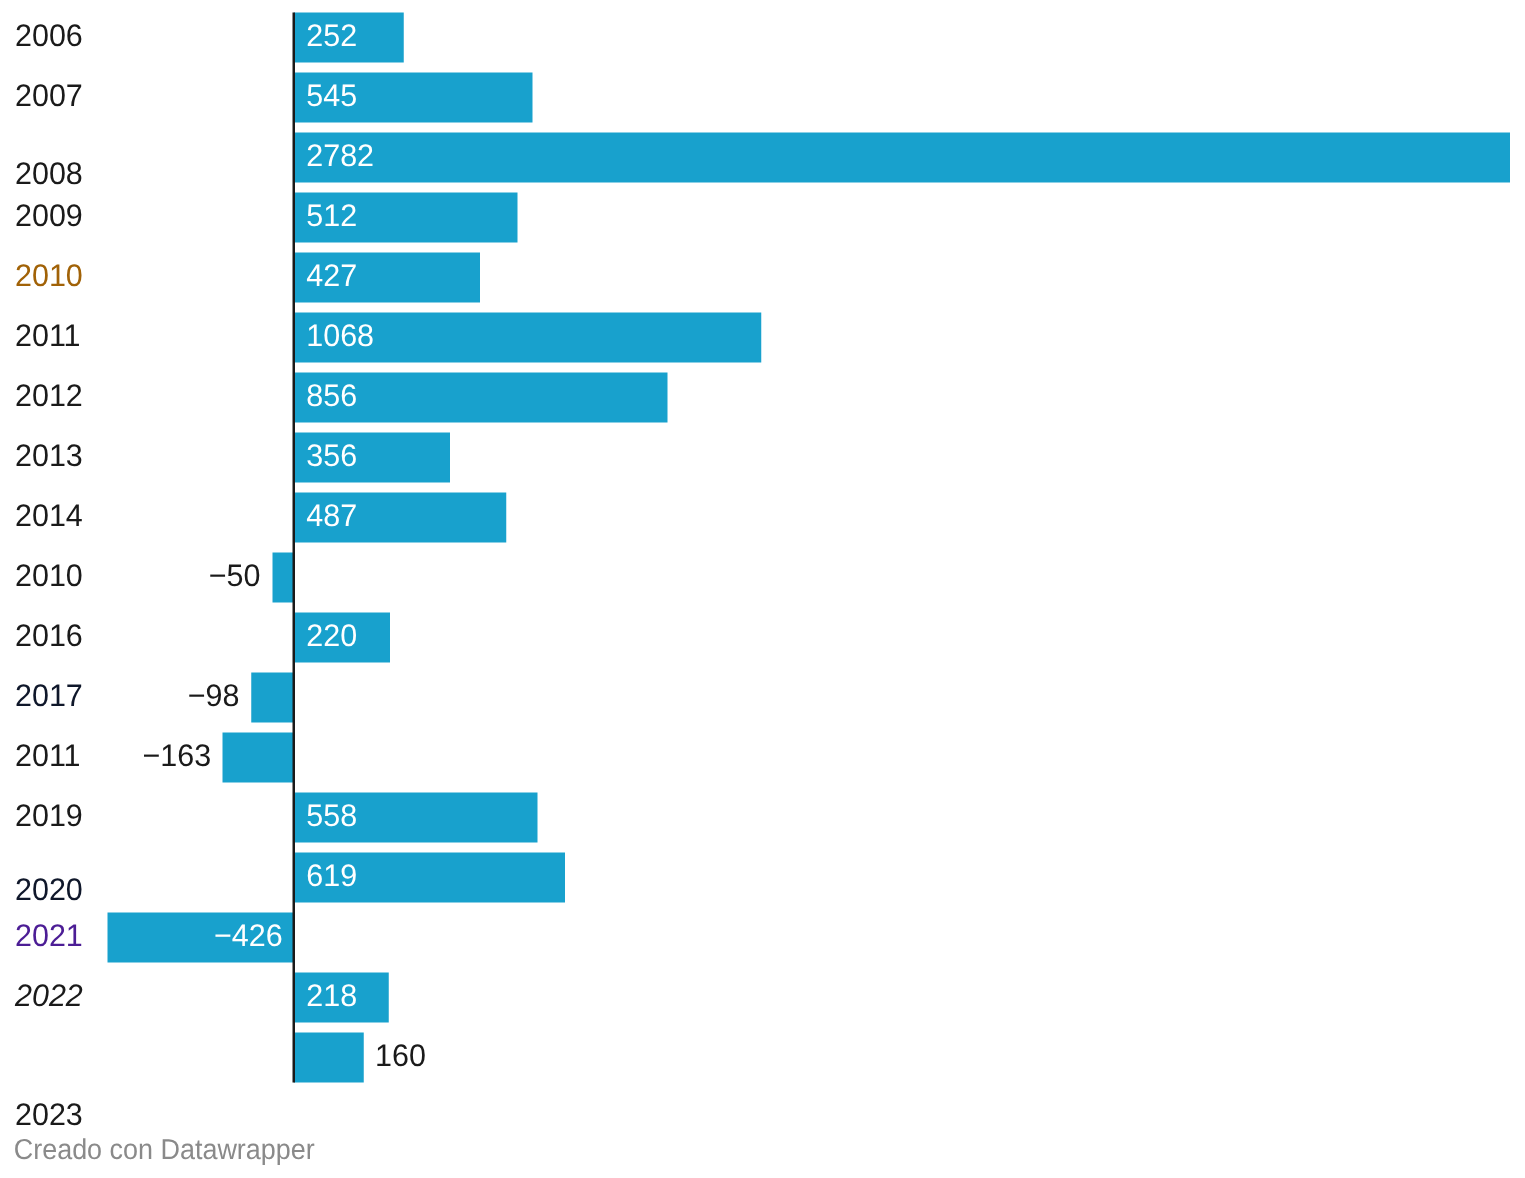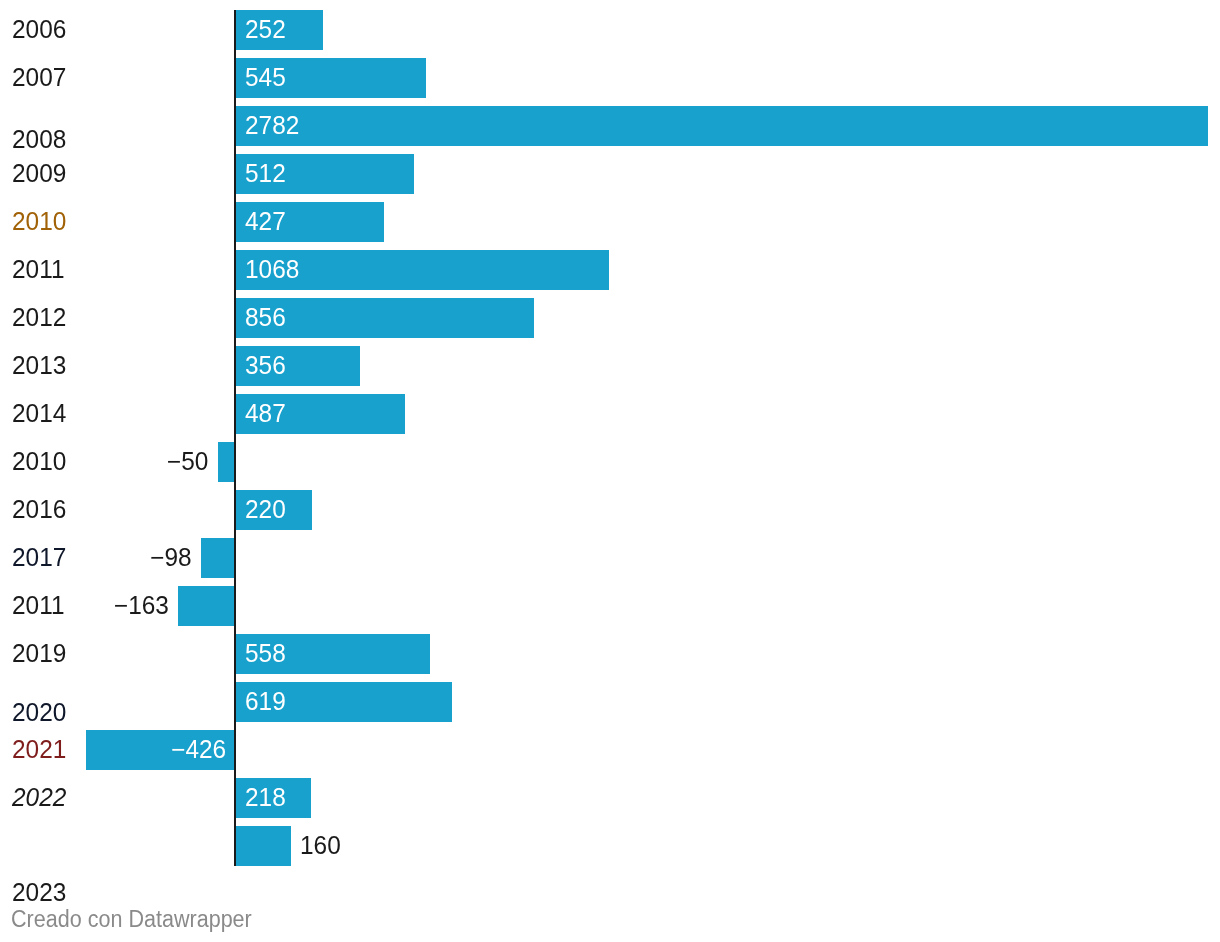--- a/index.html
+++ b/index.html
@@ -114,21 +114,21 @@
     <div class="category-label" style="top: 633.75px; height: 39.85px; line-height: 39.85px; color: rgb(26, 26, 26);">2019</div>
     <div class="bar" style="top: 633.75px; height: 39.85px; left: 235.2px; width: 195.077px; background: rgb(24, 161, 205);"></div>
     <div class="value-label inside" style="top: 633.75px; height: 39.85px; line-height: 39.85px; color: rgb(255, 255, 255); left: 244.8px;">558</div>
   </div>
       <div class="bar-row">
     <div class="category-label" style="top: 693px; height: 39.85px; line-height: 39.85px; color: #0f172a;">2020</div>
     <div class="bar" style="top: 681.75px; height: 39.85px; left: 235.2px; width: 216.402px; background: rgb(24, 161, 205);"></div>
     <div class="value-label inside" style="top: 681.75px; height: 39.85px; line-height: 39.85px; color: rgb(255, 255, 255); left: 244.8px;">619</div>
   </div>
       <div class="bar-row">
-    <div class="category-label" style="top: 729.75px; height: 39.85px; line-height: 39.85px; color: #7f1d1d;">2021</div>
+    <div class="category-label" style="top: 729.75px; height: 39.85px; line-height: 39.85px; color: #4c1d95;">2021</div>
     <div class="bar" style="top: 729.75px; height: 39.85px; left: 86.2704px; width: 148.93px; background: rgb(24, 161, 205);"></div>
     <div class="value-label inside neg" style="top: 729.75px; height: 39.85px; line-height: 39.85px; color: rgb(255, 255, 255); width: 226.2px;">−426</div>
   </div>
       <div class="bar-row">
     <div class="category-label" style="top: 777.75px; height: 39.85px; line-height: 39.85px; color: rgb(26, 26, 26); font-style: italic;">2022</div>
     <div class="bar" style="top: 777.75px; height: 39.85px; left: 235.2px; width: 76.2128px; background: rgb(24, 161, 205);"></div>
     <div class="value-label inside" style="top: 777.75px; height: 39.85px; line-height: 39.85px; color: rgb(255, 255, 255); left: 244.8px;">218</div>
   </div>
       <div class="bar-row">
     <div class="category-label" style="top: 873px; height: 39.85px; line-height: 39.85px; color: rgb(26, 26, 26);">2023</div>

